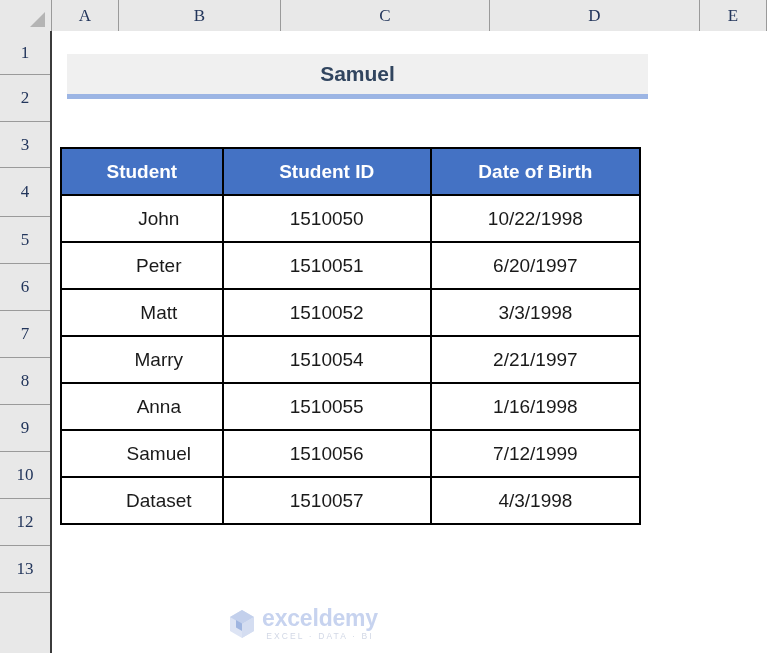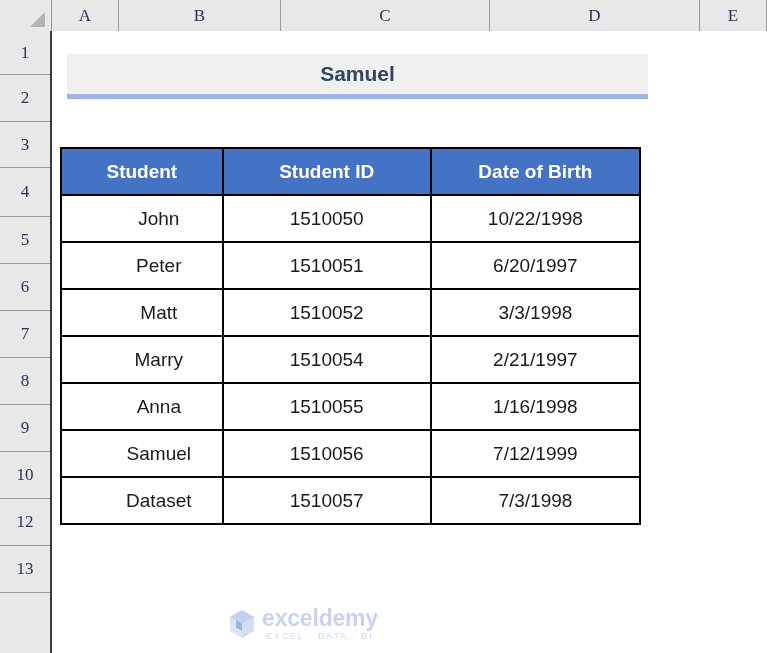--- a/index.html
+++ b/index.html
@@ -172,21 +172,21 @@
           <td class="c-dob">1/16/1998</td>
         </tr>
         <tr>
           <td class="c-name">Samuel</td>
           <td class="c-id">1510056</td>
           <td class="c-dob">7/12/1999</td>
         </tr>
         <tr>
           <td class="c-name">Dataset</td>
           <td class="c-id">1510057</td>
-          <td class="c-dob">7/3/1998</td>
+          <td class="c-dob">4/3/1998</td>
         </tr>
       </tbody>
     </table>
   </div>
 
   <div class="watermark">
     <svg class="wm-logo" viewBox="0 0 26 30">
       <polygon points="13,1 25,8 25,22 13,29 1,22 1,8" fill="#dde4f4"></polygon>
       <polygon points="13,1 25,8 13,15 1,8" fill="#c3d0ec"></polygon>
       <polygon points="13,15 25,8 25,22 13,29" fill="#d4ddf1"></polygon>

